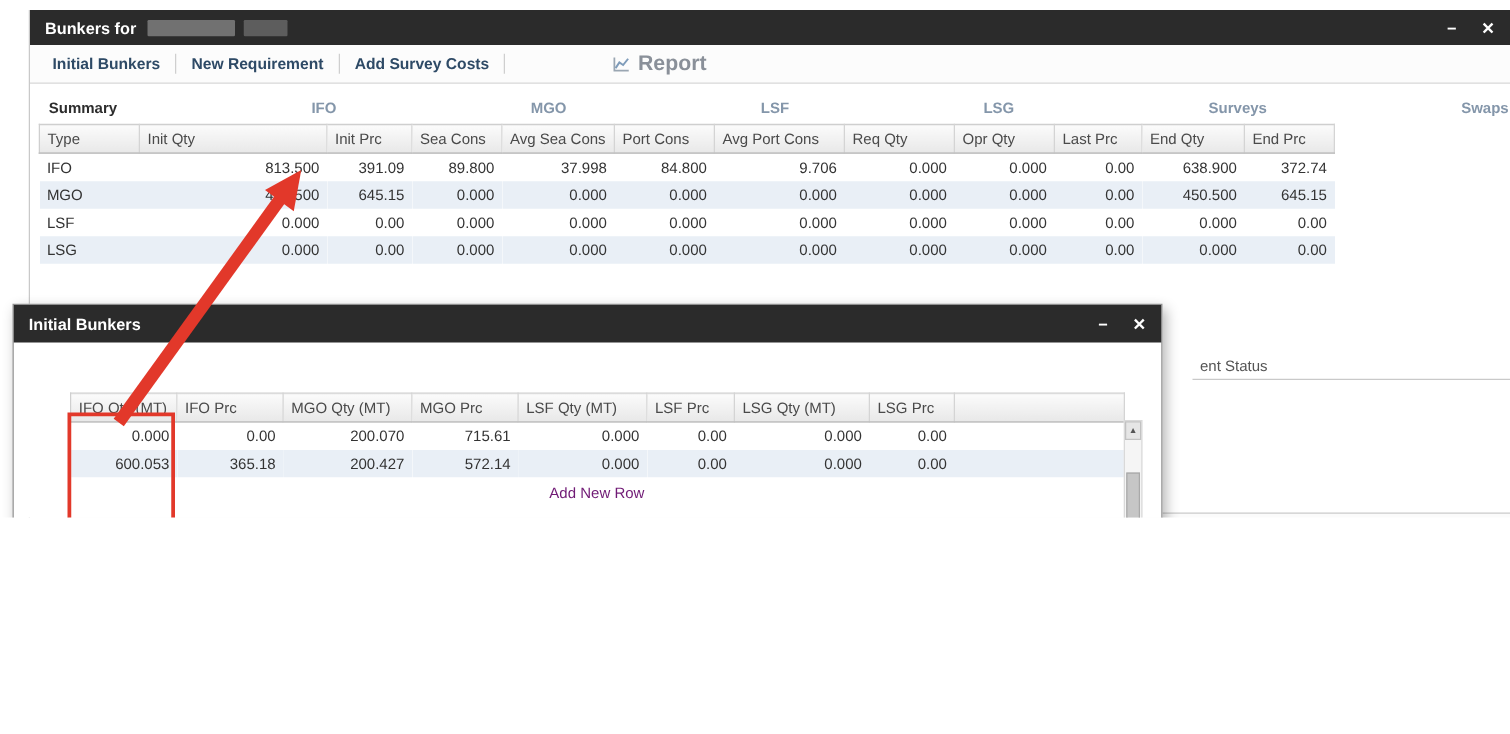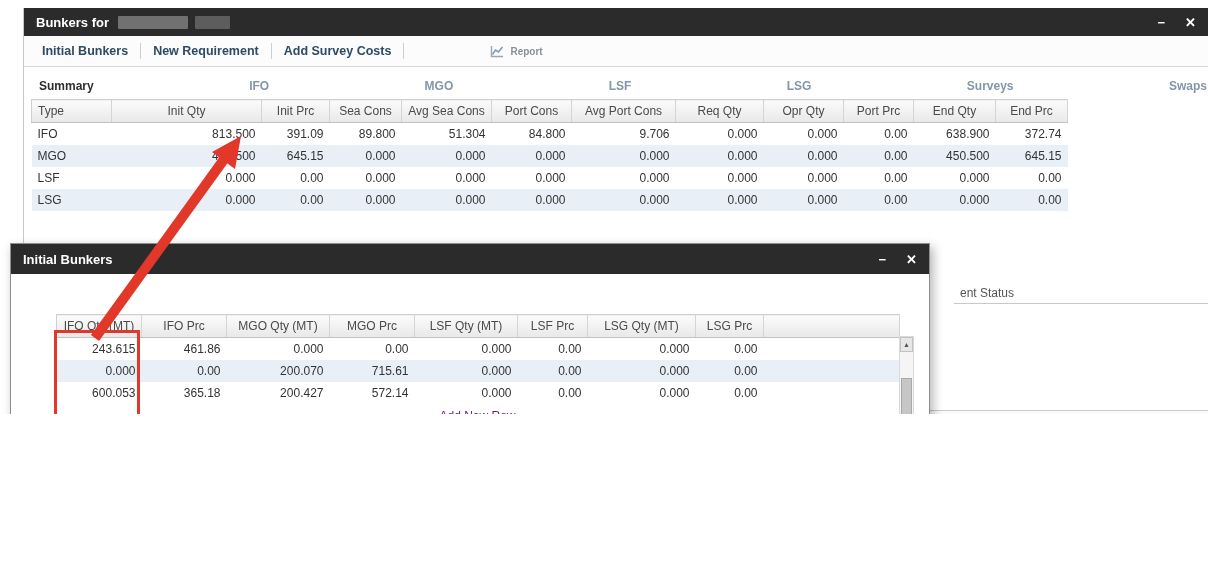--- a/index.html
+++ b/index.html
@@ -12,28 +12,28 @@
   .redact { display:inline-block; height:13px; border-radius:1px; }
   .r1 { width:70px; background:#717171; margin-left:9px; }
   .r2 { width:35px; background:#5d5d5d; margin-left:7px; }
   .win-btns { margin-left:auto; display:flex; gap:20px; }
   .win-btn { color:#fff; font-size:13px; font-weight:bold; cursor:pointer; line-height:1; }
 
   .toolbar { height:31px; background:#fcfcfc; border-bottom:1px solid #d8d8d8; display:flex; align-items:center; padding:0 6px; }
   .tb-item { padding:0 12px; font-size:12.5px; font-weight:bold; color:#2e4a66; cursor:pointer; white-space:nowrap; }
   .tb-sep { width:1px; height:16px; background:#cfcfcf; }
   .tb-report { display:flex; align-items:center; gap:6px; margin-left:86px; color:#8a9099; }
-  .tb-report .tb-label { font-size:10px; font-weight:bold; }
+  .tb-report .tb-label { font-size:17px; font-weight:bold; }
 
   .tabs { display:flex; gap:19px; margin:10px 0 4px 14px; font-size:12px; font-weight:bold;justify-content:space-between; }
   .tab { color:#8496aa; cursor:pointer; padding:2px 1px; }
   .tab.active { color:#2d2d2d; }
 
   table.grid { border-collapse:collapse; table-layout:fixed; font-size:12px; color:#333; }
-  table.grid th { background:linear-gradient(#fbfbfb,#e8e8e8); border-top:1px solid #cfcfcf; border-bottom:1px solid #c2c2c2; border-right:1px solid #d4d4d4; font-weight:normal; color:#4a4a4a; text-align:center; padding:3px 6px; height:16px; line-height:16px; white-space:nowrap; overflow:hidden; }
+  table.grid th { background:linear-gradient(#fbfbfb,#e8e8e8); border-top:1px solid #cfcfcf; border-bottom:1px solid #c2c2c2; border-right:1px solid #d4d4d4; font-weight:normal; color:#4a4a4a; text-align:left; padding:3px 6px; height:16px; line-height:16px; white-space:nowrap; overflow:hidden; }
   table.grid th:first-child { border-left:1px solid #cfcfcf; }
   table.grid td { text-align:right; padding:3px 6px; height:16px; line-height:16px; white-space:nowrap; overflow:hidden; }
   table.grid tbody tr:nth-child(even) { background:#e9eff6; }
 
   .summary { margin-left:7px; width:1036px; }
   .summary td:first-child, .summary th.col-type { text-align:left; }
 
   .partial-header { position:absolute; left:930px; top:274px; width:267px; height:22px; border-bottom:1px solid #c9c9c9; font-size:12px; color:#555; padding:4px 0 0 6px; z-index:5; background:#fff; }
   .lower-panel { position:absolute; left:30px; top:402px; width:1166px; height:158px; background:#fbfbfb; border:1px solid #cbcbcb; z-index:4; }
   .bottom-strip { position:absolute; left:24px; top:561px; width:1184px; height:26px; background:#efefef; z-index:3; }
@@ -121,32 +121,32 @@
         <tr>
           <th class="col-type">Type</th>
           <th>Init Qty</th>
           <th>Init Prc</th>
           <th>Sea Cons</th>
           <th>Avg Sea Cons</th>
           <th>Port Cons</th>
           <th>Avg Port Cons</th>
           <th>Req Qty</th>
           <th>Opr Qty</th>
-          <th>Port Prc</th>
+          <th>Last Prc</th>
           <th>End Qty</th>
           <th>End Prc</th>
         </tr>
       </thead>
       <tbody>
           <tr>
             <td>IFO</td>
             <td>813.500</td>
             <td>391.09</td>
             <td>89.800</td>
-            <td>51.304</td>
+            <td>37.998</td>
             <td>84.800</td>
             <td>9.706</td>
             <td>0.000</td>
             <td>0.000</td>
             <td>0.00</td>
             <td>638.900</td>
             <td>372.74</td>
           </tr>
           <tr>
             <td>MGO</td>
@@ -231,31 +231,20 @@
               <th>MGO Prc</th>
               <th>LSF Qty (MT)</th>
               <th>LSF Prc</th>
               <th>LSG Qty (MT)</th>
               <th>LSG Prc</th>
               <th></th>
             </tr>
           </thead>
           <tbody>
               <tr>
-                <td>243.615</td>
-                <td>461.86</td>
-                <td>0.000</td>
-                <td>0.00</td>
-                <td>0.000</td>
-                <td>0.00</td>
-                <td>0.000</td>
-                <td>0.00</td>
-                <td></td>
-              </tr>
-              <tr>
                 <td>0.000</td>
                 <td>0.00</td>
                 <td>200.070</td>
                 <td>715.61</td>
                 <td>0.000</td>
                 <td>0.00</td>
                 <td>0.000</td>
                 <td>0.00</td>
                 <td></td>
               </tr>

